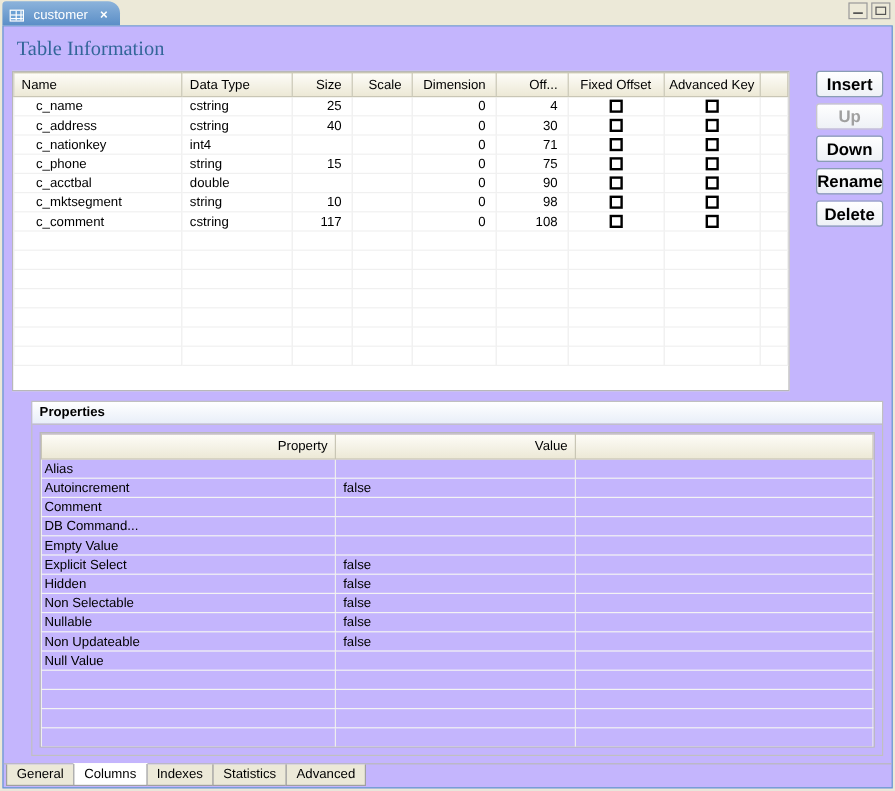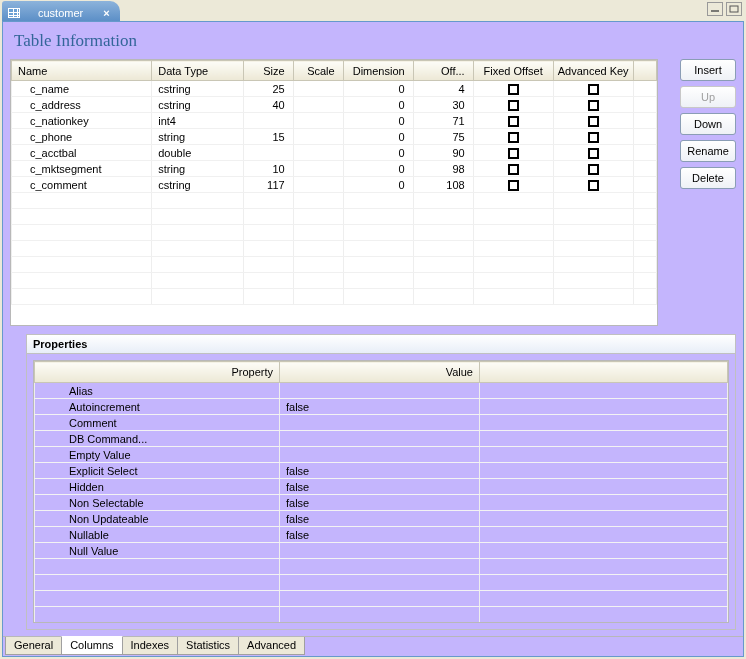--- a/index.html
+++ b/index.html
@@ -28,21 +28,21 @@
 .tab {
   background: #6699cc;
   background: linear-gradient(to bottom, #8cb3db 0%, #5c8fc7 100%);
   color: #fff;
   height: 20px;
   padding: 3px 10px 0 6px;
   border-top-left-radius: 3px;
   border-top-right-radius: 10px;
   display: flex;
   align-items: center;
-  gap: 18px;
+  gap: 8px;
   font-size: 11px;
   margin-left: 2px;
 }
 .tab .grid-icon {
   width: 12px; height: 10px;
   display: inline-block;
   background:
     linear-gradient(#fff,#fff),
     linear-gradient(#fff,#fff),
     linear-gradient(#fff,#fff),
@@ -139,24 +139,25 @@
   width: 56px;
   display: flex;
   flex-direction: column;
   gap: 5px;
 }
 .btn {
   border: 1px solid #8a9db5;
   border-radius: 3px;
   background: linear-gradient(to bottom, #fff 0%, #eef1f6 100%);
   height: 22px;
-  font-size: 11px;
+  font-size: 14px;
   text-align: center;
   line-height: 20px;
   cursor: pointer;
+  font-weight: bold;
 }
 .btn.disabled {
   color: #a0a0a0;
   border-color: #c8c8c8;
   cursor: default;
 }
 .props-panel {
   margin-top: 8px;
   border: 1px solid #c0c0c0;
   display: flex;
@@ -194,21 +195,21 @@
   text-align: right;
   height: 21px;
 }
 table.props td {
   border-left: 1px solid #eee;
   border-right: 1px solid #eee;
   border-bottom: 1px solid #f3f3f3;
   padding: 1px 6px;
   height: 16px;
 }
-table.props td.propname { padding-left: 34px; }
+table.props td.propname { padding-left: 2px; }
 .bottom-tabs {
   display: flex;
   height: 20px;
   margin-top: 6px;
   border-top: 1px solid #b8b8b8;
   align-items: flex-start;
   margin-left: -7px;
   margin-right: -7px;
   padding-left: 2px;
 }
@@ -487,26 +488,26 @@
                   <td class="propname">Hidden</td>
                   <td>false</td>
                   <td></td>
                 </tr>
                 <tr>
                   <td class="propname">Non Selectable</td>
                   <td>false</td>
                   <td></td>
                 </tr>
                 <tr>
+                  <td class="propname">Nullable</td>
+                  <td>false</td>
+                  <td></td>
+                </tr>
+                <tr>
                   <td class="propname">Non Updateable</td>
-                  <td>false</td>
-                  <td></td>
-                </tr>
-                <tr>
-                  <td class="propname">Nullable</td>
                   <td>false</td>
                   <td></td>
                 </tr>
                 <tr>
                   <td class="propname">Null Value</td>
                   <td></td>
                   <td></td>
                 </tr>
                 <tr>
                   <td>&nbsp;</td>

